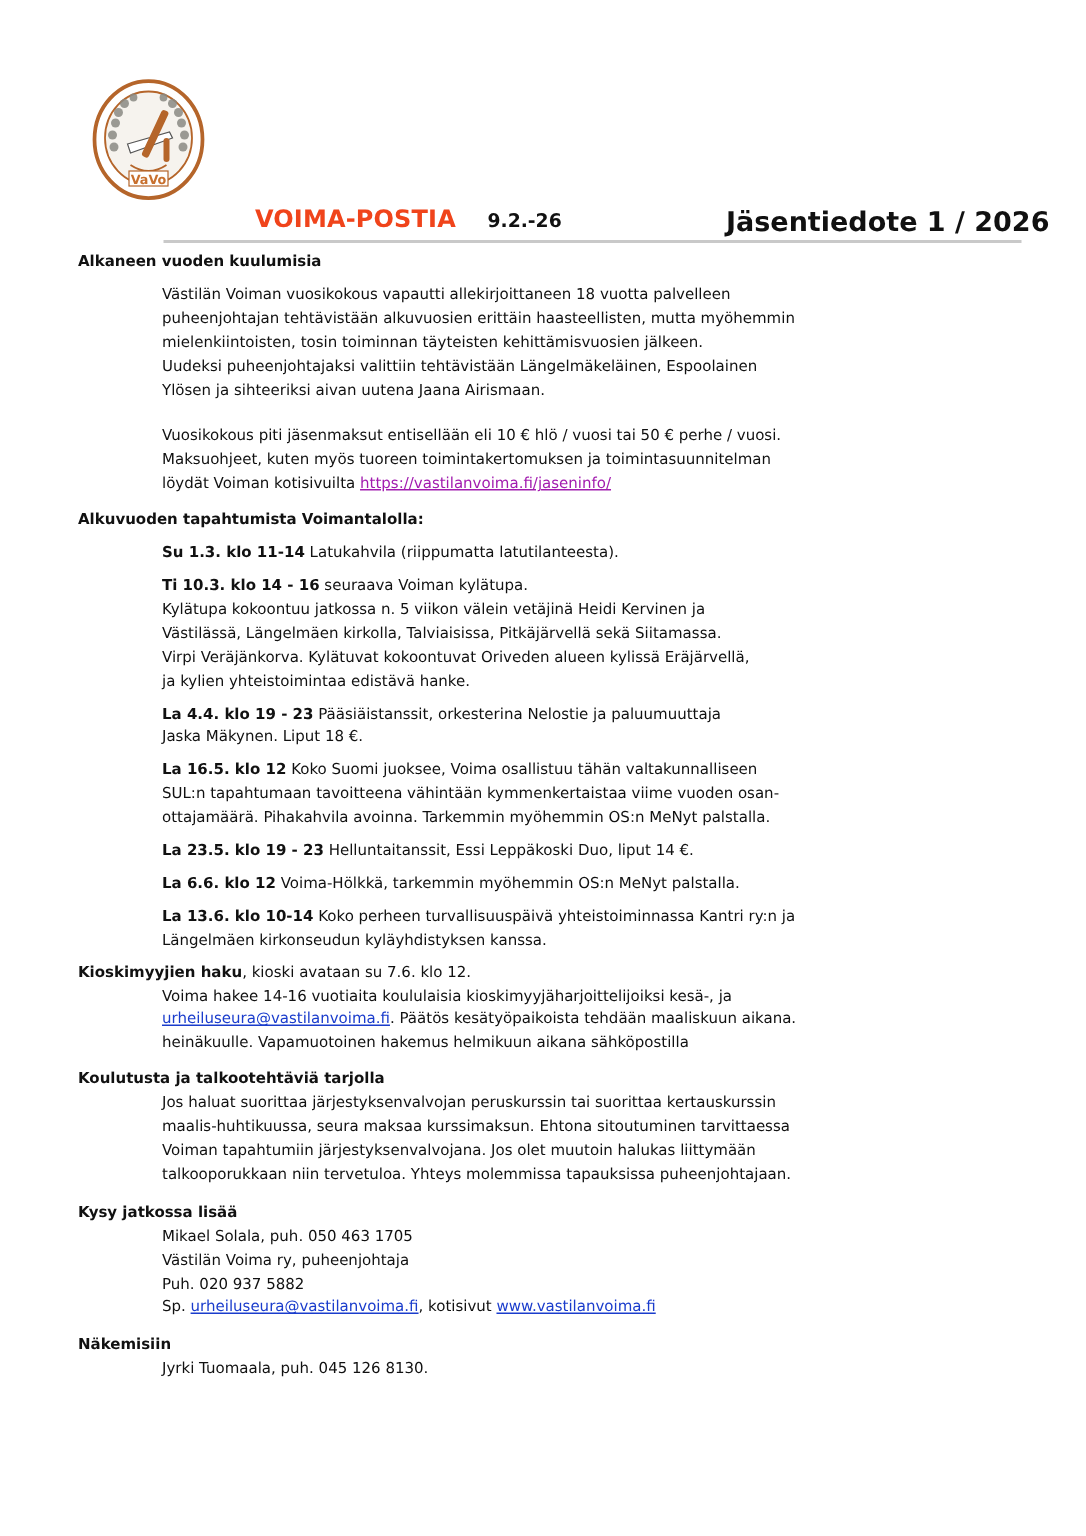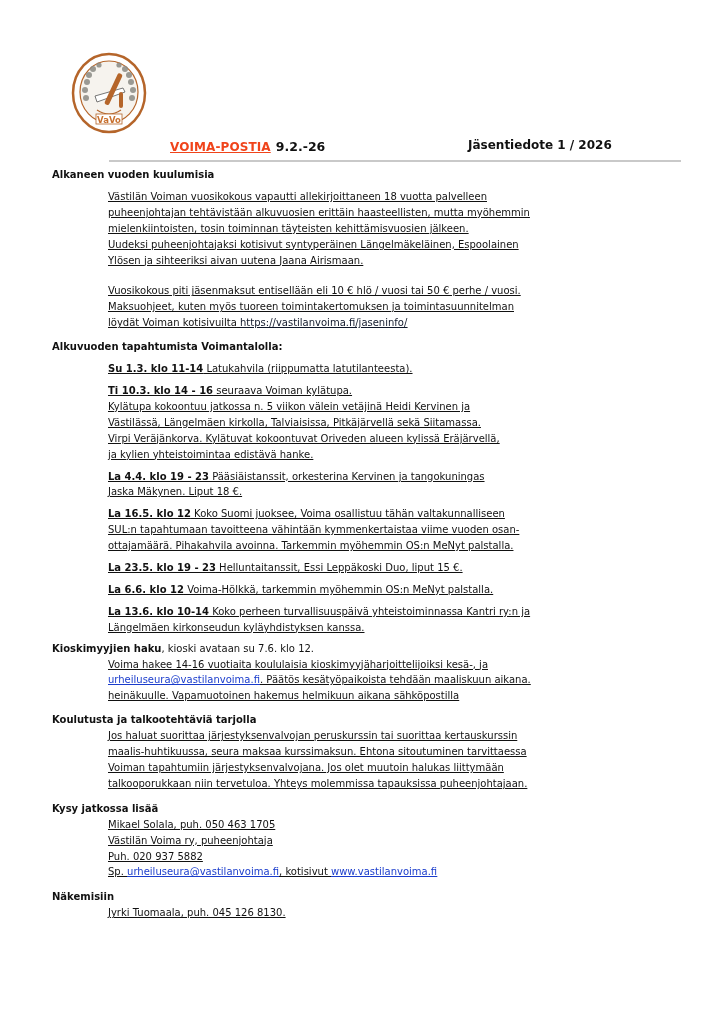--- a/index.html
+++ b/index.html
@@ -1,36 +1,36 @@
 <!DOCTYPE html>
 <html><head>
 <meta charset="utf-8">
 <style>
   html, body { margin: 0; padding: 0; background: #ffffff; }
   body {
     width: 724px; height: 1024px; position: relative; overflow: hidden;
     font-family: "DejaVu Sans", "Liberation Sans", sans-serif;
     color: #111111;
   }
-  .logo { position: absolute; left: 71px; top: 52px; width: 76px; height: 82px; }
+  .logo { position: absolute; left: 61px; top: 52px; width: 76px; height: 82px; }
   .header { position: absolute; left: 170px; top: 136px; white-space: nowrap; }
-  .title { color: #f0441b; font-weight: bold; font-size: 12px; letter-spacing: 0.1px; text-decoration: underline; }
-  .issue { font-weight: bold; font-size: 12.5px; margin-left: 0; }
-  .member { position: absolute; left: 468px; top: 138px; font-weight: bold; font-size: 12px; white-space: nowrap; }
+  .title { color: #f0441b; font-weight: bold; font-size: 16px; letter-spacing: 0.1px; }
+  .issue { font-weight: bold; font-size: 12.5px; margin-left: 16px; }
+  .member { position: absolute; left: 484px; top: 138px; font-weight: bold; font-size: 18px; white-space: nowrap; }
   .rule { position: absolute; left: 109px; top: 160px; width: 572px; height: 2px; background: #c9c9c9; }
 
   .content { position: absolute; left: 52px; top: 167px; width: 640px; font-size: 10px; line-height: 15.9px; }
   .h { font-weight: bold; margin: 0; }
-  .indent { margin-left: 56px; text-decoration: underline; }
+  .indent { margin-left: 56px; }
   .p { margin: 0; }
   .gap-s { height: 6px; }
   .gap-m { height: 15px; }
   .event { margin-top: 6px; }
   .event b { font-weight: bold; }
-  a.link-purple { color: #0f172a; text-decoration: underline; }
+  a.link-purple { color: #a21caf; text-decoration: underline; }
   a.link-blue { color: #1a3ccc; text-decoration: underline; }
   .bold-inline { font-weight: bold; }
 </style>
 </head>
 <body>
 
 <div class="logo">
   <svg width="76" height="82" viewBox="0 0 76 82">
     <ellipse cx="38" cy="41" rx="36" ry="39" fill="#fff" stroke="#b5652a" stroke-width="2.5"></ellipse>
     <ellipse cx="38" cy="40" rx="29" ry="31" fill="#f6f3ee" stroke="#b5652a" stroke-width="1.2"></ellipse>
@@ -65,21 +65,21 @@
 <div class="rule"></div>
 
 <div class="content">
 
   <p class="h">Alkaneen vuoden kuulumisia</p>
   <div class="gap-s"></div>
   <div class="indent">
     <p class="p">Västilän Voiman vuosikokous vapautti allekirjoittaneen 18 vuotta palvelleen</p>
     <p class="p">puheenjohtajan tehtävistään alkuvuosien erittäin haasteellisten, mutta myöhemmin</p>
     <p class="p">mielenkiintoisten, tosin toiminnan täyteisten kehittämisvuosien jälkeen.</p>
-    <p class="p">Uudeksi puheenjohtajaksi kotisivut syntyperäinen Längelmäkeläinen, Espoolainen</p>
+    <p class="p">Uudeksi puheenjohtajaksi valittiin tehtävistään Längelmäkeläinen, Espoolainen</p>
     <p class="p">Ylösen ja sihteeriksi aivan uutena Jaana Airismaan.</p>
     <div class="gap-m"></div>
     <p class="p">Vuosikokous piti jäsenmaksut entisellään eli 10 € hlö / vuosi tai 50 € perhe / vuosi.</p>
     <p class="p">Maksuohjeet, kuten myös tuoreen toimintakertomuksen ja toimintasuunnitelman</p>
     <p class="p"><span>löydät Voiman kotisivuilta </span><a class="link-purple">https://vastilanvoima.fi/jaseninfo/</a></p>
   </div>
 
   <div style="height:8px"></div>
 
   <p class="h">Alkuvuoden tapahtumista Voimantalolla:</p>
@@ -88,30 +88,30 @@
       <p class="p"><b>Su 1.3. klo 11-14</b><span> Latukahvila (riippumatta latutilanteesta).</span></p>
     </div>
     <div class="event">
       <p class="p"><b>Ti 10.3. klo 14 - 16</b><span> seuraava Voiman kylätupa.</span></p>
       <p class="p">Kylätupa kokoontuu jatkossa n. 5 viikon välein vetäjinä Heidi Kervinen ja</p>
       <p class="p">Västilässä, Längelmäen kirkolla, Talviaisissa, Pitkäjärvellä sekä Siitamassa.</p>
       <p class="p">Virpi Veräjänkorva. Kylätuvat kokoontuvat Oriveden alueen kylissä Eräjärvellä,</p>
       <p class="p">ja kylien yhteistoimintaa edistävä hanke.</p>
     </div>
     <div class="event">
-      <p class="p"><b>La 4.4. klo 19 - 23</b><span> Pääsiäistanssit, orkesterina Kervinen ja tangokuningas</span></p>
+      <p class="p"><b>La 4.4. klo 19 - 23</b><span> Pääsiäistanssit, orkesterina Nelostie ja paluumuuttaja</span></p>
       <p class="p">Jaska Mäkynen. Liput 18 €.</p>
     </div>
     <div class="event">
       <p class="p"><b>La 16.5. klo 12</b><span> Koko Suomi juoksee, Voima osallistuu tähän valtakunnalliseen</span></p>
       <p class="p">SUL:n tapahtumaan tavoitteena vähintään kymmenkertaistaa viime vuoden osan-</p>
       <p class="p">ottajamäärä. Pihakahvila avoinna. Tarkemmin myöhemmin OS:n MeNyt palstalla.</p>
     </div>
     <div class="event">
-      <p class="p"><b>La 23.5. klo 19 - 23</b><span> Helluntaitanssit, Essi Leppäkoski Duo, liput 15 €.</span></p>
+      <p class="p"><b>La 23.5. klo 19 - 23</b><span> Helluntaitanssit, Essi Leppäkoski Duo, liput 14 €.</span></p>
     </div>
     <div class="event">
       <p class="p"><b>La 6.6. klo 12</b><span> Voima-Hölkkä, tarkemmin myöhemmin OS:n MeNyt palstalla.</span></p>
     </div>
     <div class="event">
       <p class="p"><b>La 13.6. klo 10-14</b><span> Koko perheen turvallisuuspäivä yhteistoiminnassa Kantri ry:n ja</span></p>
       <p class="p">Längelmäen kirkonseudun kyläyhdistyksen kanssa.</p>
     </div>
   </div>
 

